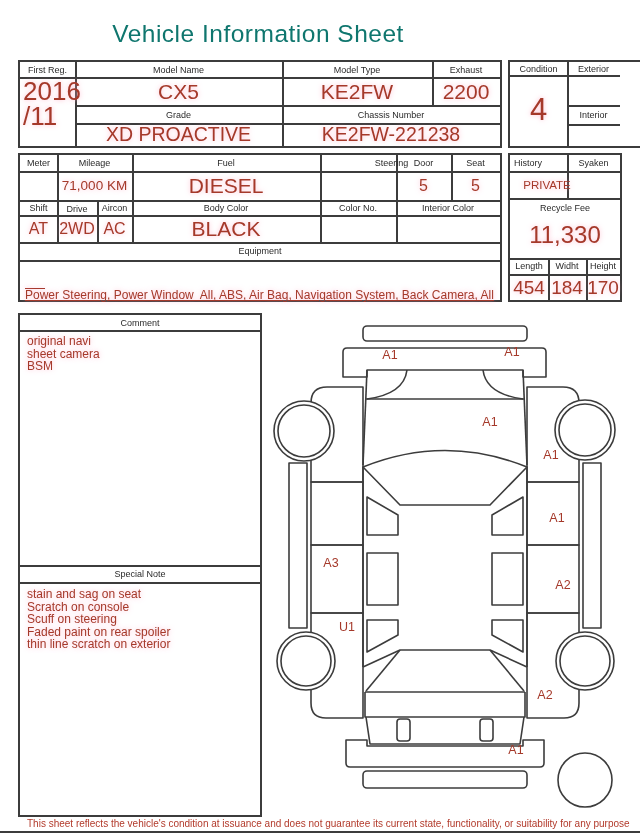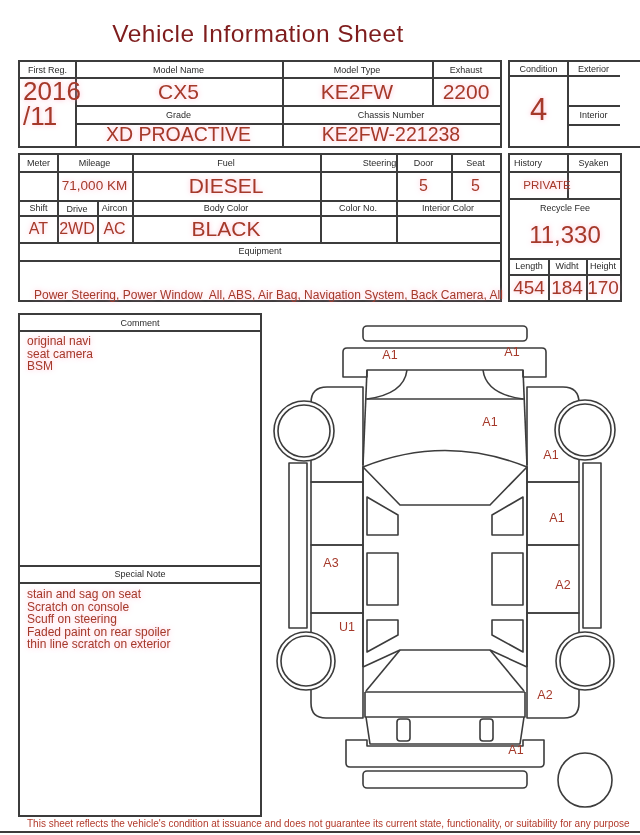--- a/index.html
+++ b/index.html
@@ -2,21 +2,21 @@
 <html><head>
 <meta charset="utf-8">
 <style>
   html,body{margin:0;padding:0;background:#e8e8e8;}
   .sheet{
     position:relative;width:640px;height:835px;background:#ffffff;
     font-family:"Liberation Sans", sans-serif;overflow:hidden;margin:0 auto;
   }
   .title{
     position:absolute;left:0;top:20px;width:516px;text-align:center;
-    font-size:24.5px;color:#7f1d1d;letter-spacing:.5px;
+    font-size:24.5px;color:#0f766e;letter-spacing:.5px;
   }
   .box{position:absolute;border:2px solid #3c3c3c;box-sizing:border-box;background:#fff;}
   .hline{position:absolute;background:#3c3c3c;height:1.5px;}
   .vline{position:absolute;background:#3c3c3c;width:1.5px;}
   .cell{
     position:absolute;display:flex;align-items:center;justify-content:center;
     box-sizing:border-box;overflow:visible;white-space:nowrap;
   }
   .lbl{font-size:9px;color:#2a2a2a;}
   .red{color:#a5392a;text-shadow:0 0 5px rgba(255,170,195,.75);}
@@ -94,21 +94,21 @@
     <div class="vline" style="left:431px;top:0;height:45px;"></div>
     <div class="vline" style="left:37px;top:45px;height:42px;"></div>
     <div class="vline" style="left:77px;top:45px;height:42px;"></div>
     <div class="vline" style="left:112px;top:45px;height:42px;"></div>
     <div class="vline" style="left:300px;top:45px;height:42px;"></div>
     <div class="vline" style="left:376px;top:45px;height:42px;"></div>
 
     <div class="cell lbl" style="left:0;top:1px;width:37px;height:14px;">Meter</div>
     <div class="cell lbl" style="left:37px;top:1px;width:75px;height:14px;">Mileage</div>
     <div class="cell lbl" style="left:112px;top:1px;width:188px;height:14px;">Fuel</div>
-    <div class="cell lbl" style="left:300px;top:1px;width:76px;height:14px;padding-left:43px;">Steering</div>
+    <div class="cell lbl" style="left:312px;top:1px;width:76px;height:14px;padding-left:43px;">Steering</div>
     <div class="cell lbl" style="left:376px;top:1px;width:55px;height:14px;">Door</div>
     <div class="cell lbl" style="left:431px;top:1px;width:49px;height:14px;">Seat</div>
 
     <div class="cell red v12" style="left:0;top:18px;width:37px;height:25px;"></div>
     <div class="cell red v14" style="left:37px;top:18px;width:75px;height:25px;">71,000 KM</div>
     <div class="cell red v22" style="left:112px;top:18px;width:188px;height:25px;">DIESEL</div>
     <div class="cell red v12" style="left:300px;top:18px;width:76px;height:25px;"></div>
     <div class="cell red v17" style="left:376px;top:18px;width:55px;height:25px;">5</div>
     <div class="cell red v17" style="left:431px;top:18px;width:49px;height:25px;">5</div>
 
@@ -120,21 +120,21 @@
     <div class="cell lbl" style="left:376px;top:46px;width:104px;height:14px;">Interior Color</div>
 
     <div class="cell red v17" style="left:0;top:61px;width:37px;height:25px;">AT</div>
     <div class="cell red v17" style="left:37px;top:61px;width:40px;height:25px;">2WD</div>
     <div class="cell red v17" style="left:77px;top:61px;width:35px;height:25px;">AC</div>
     <div class="cell red v22" style="left:112px;top:61px;width:188px;height:25px;">BLACK</div>
     <div class="cell red v12" style="left:300px;top:61px;width:76px;height:25px;"></div>
     <div class="cell red v12" style="left:376px;top:61px;width:104px;height:25px;"></div>
 
     <div class="cell lbl" style="left:0;top:89px;width:480px;height:14px;">Equipment</div>
-    <div class="notes red smalltext" style="left:14px;top:109px;">
+    <div class="notes red smalltext" style="left:5px;top:109px;text-decoration:underline;">
       <div>Power Steering, Power Window  All, ABS, Air Bag, Navigation System, Back Camera, All</div>
       <div>oy Wheels, Fog Light, Rear Spoiler</div>
     </div>
   </div>
 
   <div class="box" style="left:508px;top:153px;width:114px;height:149px;">
     <div class="hline" style="left:0;top:16px;width:110px;"></div>
     <div class="vline" style="left:57px;top:0;height:43px;"></div>
     <div class="hline" style="left:0;top:43px;width:110px;"></div>
     <div class="hline" style="left:0;top:103px;width:110px;"></div>
@@ -156,21 +156,21 @@
     <div class="cell red v19" style="left:0;top:120px;width:38px;height:25px;">454</div>
     <div class="cell red v19" style="left:38px;top:120px;width:38px;height:25px;">184</div>
     <div class="cell red v19" style="left:76px;top:120px;width:34px;height:25px;">170</div>
   </div>
 
   <div class="box" style="left:18px;top:313px;width:244px;height:504px;">
     <div class="cell lbl" style="left:0;top:1px;width:240px;height:13px;">Comment</div>
     <div class="hline" style="left:0;top:15px;width:240px;"></div>
     <div class="notes red" style="left:7px;top:20px;">
       <div>original navi</div>
-      <div>seat camera</div>
+      <div>sheet camera</div>
       <div>BSM</div>
     </div>
 
     <div class="hline" style="left:0;top:250px;width:240px;"></div>
     <div class="cell lbl" style="left:0;top:252px;width:240px;height:13px;">Special Note</div>
     <div class="hline" style="left:0;top:267px;width:240px;"></div>
     <div class="notes red" style="left:7px;top:273px;">
       <div>stain and sag on seat</div>
       <div>Scratch on console</div>
       <div>Scuff on steering</div>

